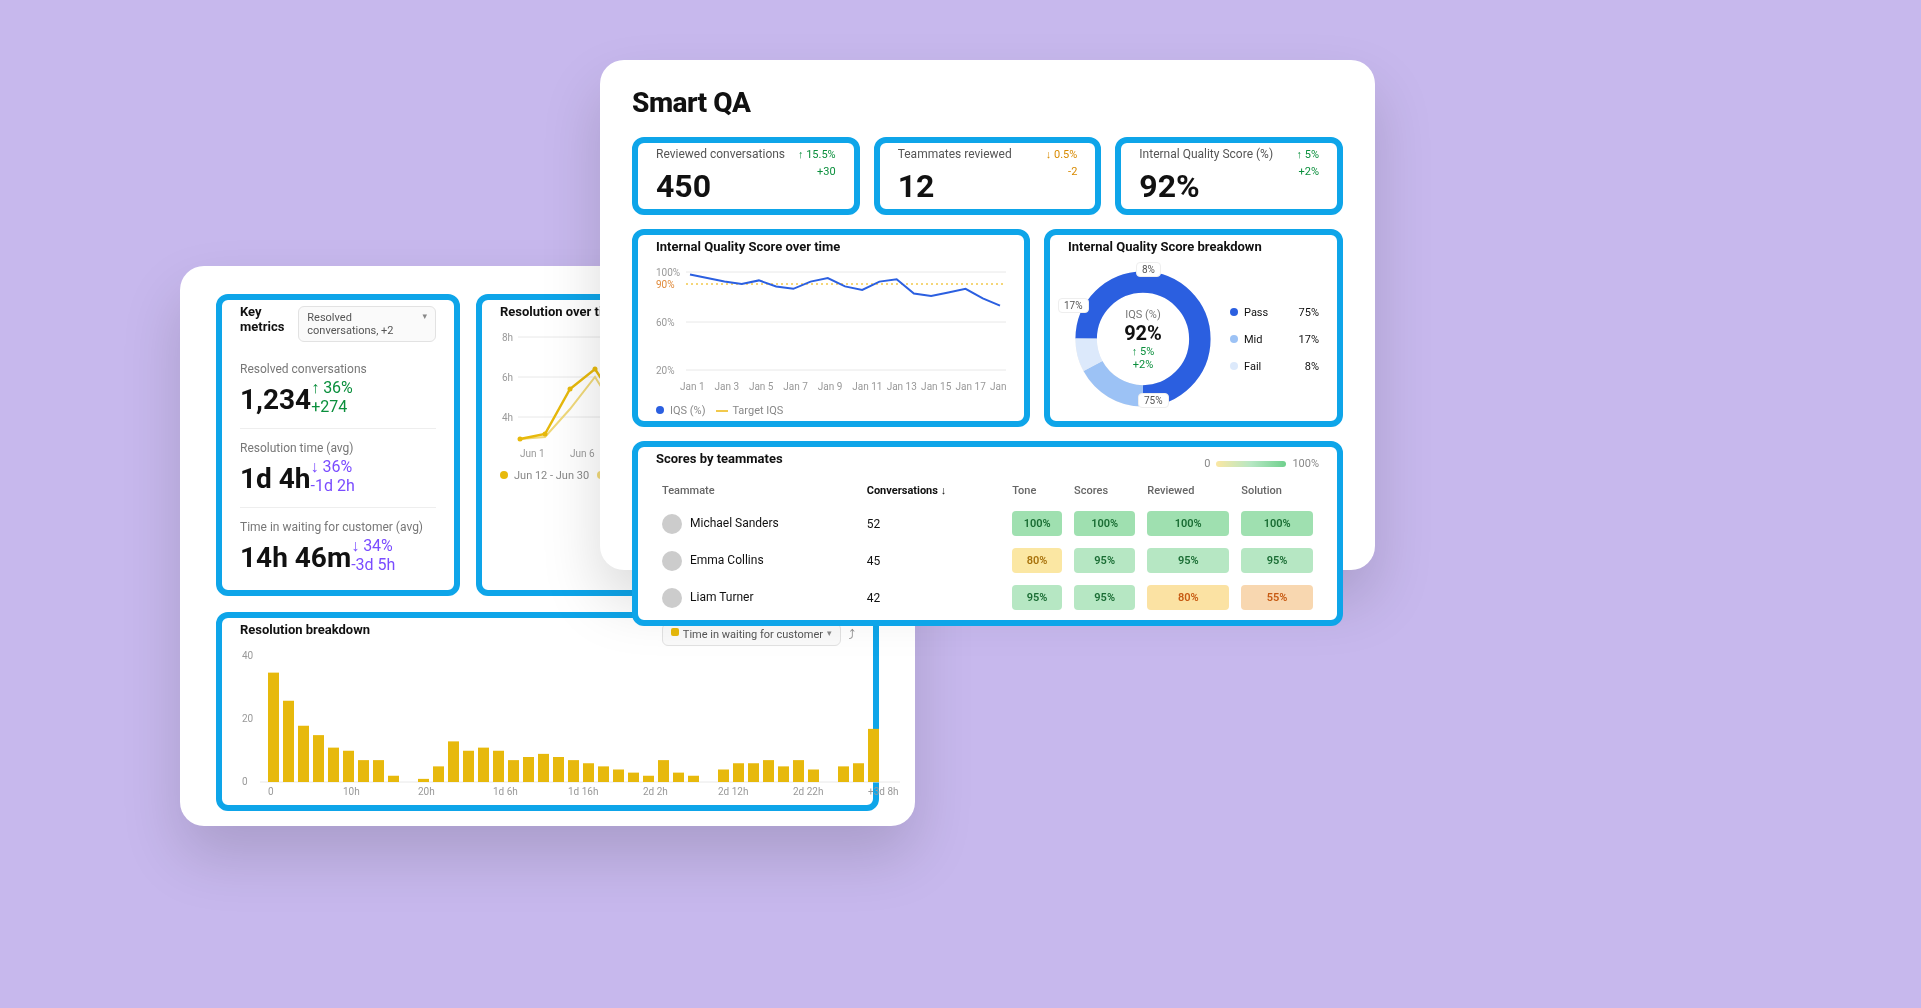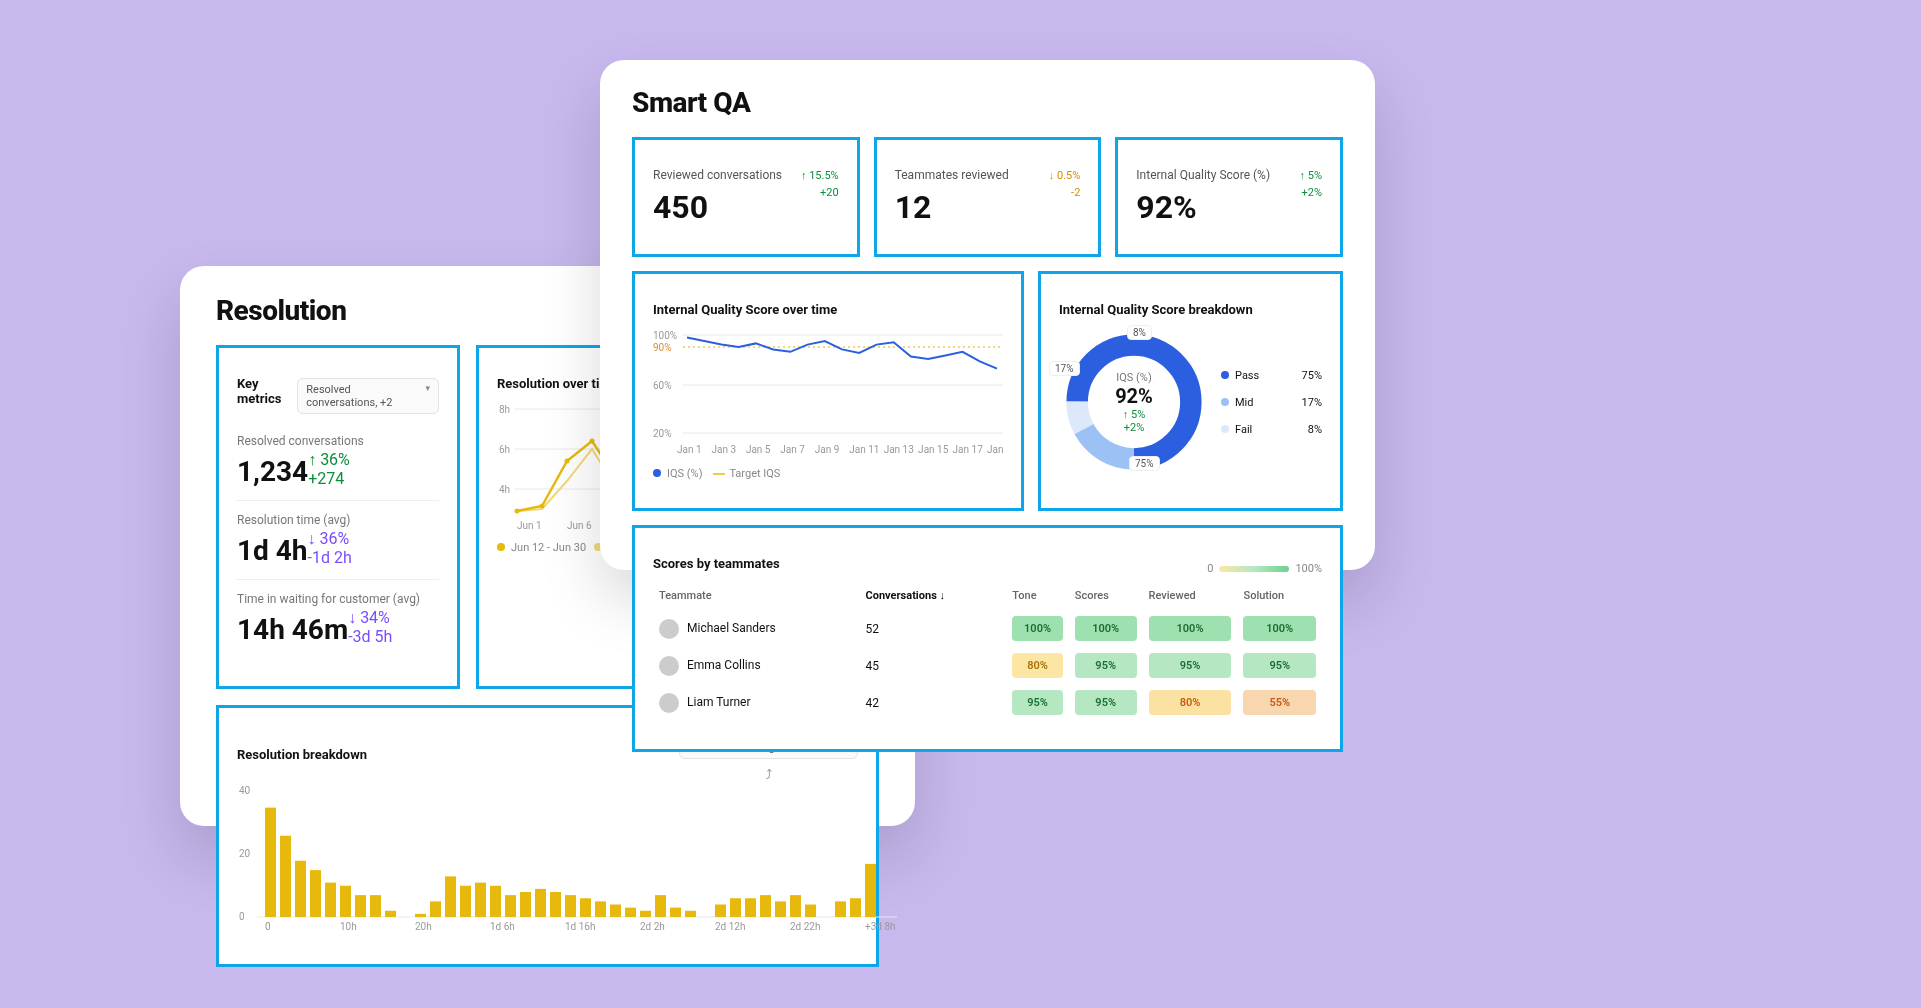--- a/index.html
+++ b/index.html
@@ -1,18 +1,18 @@
 <!DOCTYPE html>
 <html><head>
 <meta charset="utf-8">
 <style>
   * { box-sizing: border-box; margin: 0; padding: 0; }
   body { font-family: -apple-system, BlinkMacSystemFont, "Segoe UI", Roboto, Helvetica, Arial, sans-serif; background:#c7b8ed; width:1921px; height:1008px; position:relative; overflow:hidden; color:#111; }
   .card { position:absolute; background:#fff; border-radius:24px; box-shadow:0 30px 60px rgba(0,0,0,0.15); padding:28px 36px; }
-  .panel { background:#fff; border:3px solid #0ea5e9; border-radius:0; padding:28px 18px; }
+  .panel { background:#fff; border:6px solid #0ea5e9; border-radius:12px; padding:4px 18px; }
   .muted { color:#777; font-size:12px; }
   .tiny { font-size:11px; }
   .green { color:#0a8f3c; }
   .orange { color:#d88a00; }
   .purple { color:#7a4cff; }
   .big { font-size:28px; font-weight:700; }
   .flex { display:flex; }
   .col { display:flex; flex-direction:column; }
   .row-between { display:flex; justify-content:space-between; align-items:flex-start; }
   .section-title { font-size:28px; font-weight:800; letter-spacing:-0.5px; margin-bottom:18px; }
@@ -40,21 +40,20 @@
   .sc-55 { background:#f8d7b0; color:#c75a12; }
   .metric-block { border-bottom:1px solid #eee; padding:12px 0; }
   .metric-block:last-child { border-bottom:none; }
   .bar { fill:#e7b90c; }
   .axis-label { font-size:10px; fill:#999; }
 </style>
 </head>
 <body>
 
 <div class="card" style="left:180px; top:266px; width:735px; height:560px;">
-  <div class="section-title">Resolution</div>
 
   <div class="flex" style="gap:16px;">
 
     <div class="panel" style="width:244px;">
       <div class="row-between" style="align-items:center; margin-bottom:6px;">
         <span class="card-header">Key metrics</span>
         <span class="pill">
           <span>Resolved conversations, +2</span>
           <span class="chev">▾</span>
         </span>
@@ -113,21 +112,21 @@
       <div class="tiny" style="color:#888; margin-top:6px;">
         <span class="legend-dot" style="background:#e7b90c"></span><span>Jun 12 - Jun 30</span>
         &nbsp;&nbsp;<span class="legend-dot" style="background:#f0d97a"></span><span>Jan 1 - ...</span>
       </div>
     </div>
   </div>
 
   <div class="panel" style="margin-top:16px;">
     <div class="row-between" style="align-items:center;">
       <div class="card-header">Resolution breakdown</div>
-      <div class="flex" style="gap:8px; align-items:center;flex-direction:column;">
+      <div class="flex" style="gap:8px; align-items:center;">
         <span class="pill">
           <span style="width:8px;height:8px;background:#e7b90c;border-radius:2px;display:inline-block"></span>
           <span>Time in waiting for customer</span>
           <span class="chev">▾</span>
         </span>
         <span style="color:#888;font-size:13px;">⤴</span>
       </div>
     </div>
     <svg id="breakdown-svg" width="660" height="150">
       <text x="2" y="12" class="axis-text">40</text>
@@ -193,21 +192,21 @@
 
   <div class="kpi-row">
     <div class="panel kpi">
       <div class="row-between">
         <div>
           <div class="label">Reviewed conversations</div>
           <div class="val">450</div>
         </div>
         <div class="delta green">
           <div>↑ <span>15.5%</span></div>
-            <div>+20</div>
+            <div>+30</div>
         </div>
       </div>
     </div>
     <div class="panel kpi">
       <div class="row-between">
         <div>
           <div class="label">Teammates reviewed</div>
           <div class="val">12</div>
         </div>
         <div class="delta orange">

